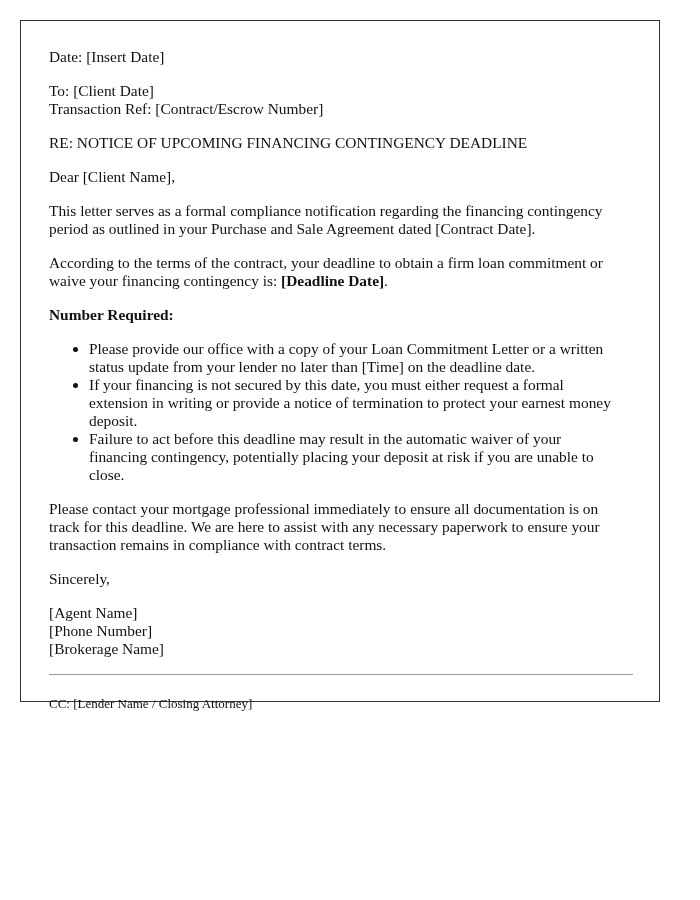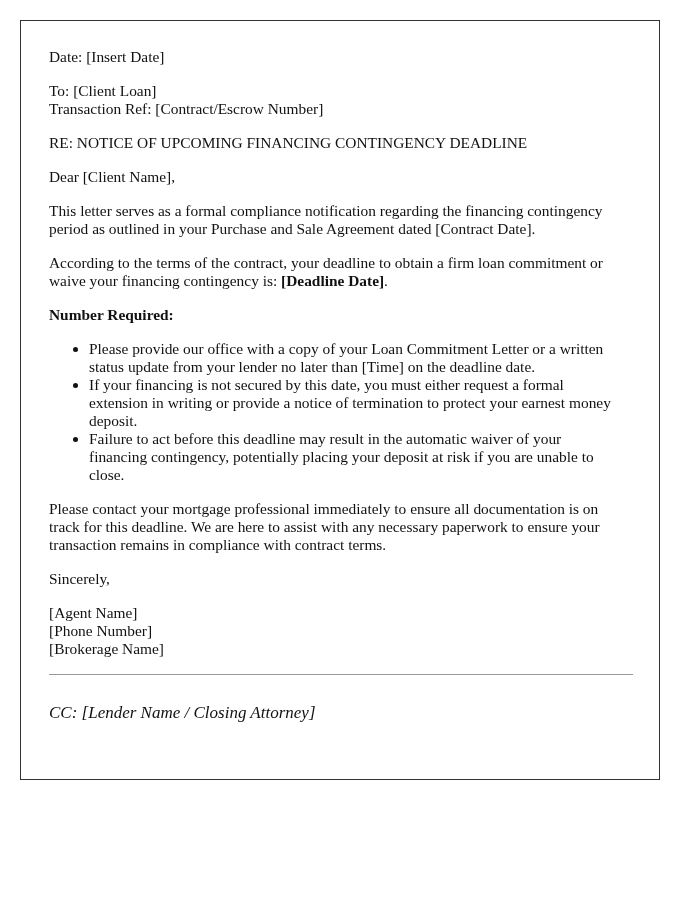--- a/index.html
+++ b/index.html
@@ -12,21 +12,21 @@
       height: 900px;
       position: relative;
       font-family: "Liberation Serif", "DejaVu Serif", serif;
       color: #111111;
     }
     .letter {
       position: absolute;
       left: 20px;
       top: 20px;
       width: 640px;
-      height: 760px;
+      height: 682px;
       border: 1px solid #333333;
       box-sizing: border-box;
       padding: 27px 28px 0 28px;
       font-size: 15.4px;
       line-height: 18px;
     }
     .letter p {
       margin: 0 0 16px 0;
     }
     .subject {
@@ -41,33 +41,32 @@
     ul.actions li {
       line-height: 18px;
     }
     hr.divider {
       border: none;
       border-top: 1px solid #999999;
       margin: 0 0 0 0;
       width: 584px;
     }
     .cc {
-      font-size: 17px;
-      margin-top: 29px;
-      font-style: italic;
+      font-size: 13px;
+      margin-top: 20px;
     }
   </style>
 </head>
 <body>
 
 <div class="letter">
   <p>Date: [Insert Date]</p>
 
   <p class="block-lines">
-    <span style="display:block">To: [Client Loan]</span>
+    <span style="display:block">To: [Client Date]</span>
     <span style="display:block">Transaction Ref: [Contract/Escrow Number]</span>
   </p>
 
   <p class="subject">RE: NOTICE OF UPCOMING FINANCING CONTINGENCY DEADLINE</p>
 
   <p>Dear [Client Name],</p>
 
   <p>This letter serves as a formal compliance notification regarding the financing contingency period as outlined in your Purchase and Sale Agreement dated [Contract Date].</p>
 
   <p><span>According to the terms of the contract, your deadline to obtain a firm loan commitment or waive your financing contingency is: </span><span class="bold">[Deadline Date]</span><span>.</span></p>

